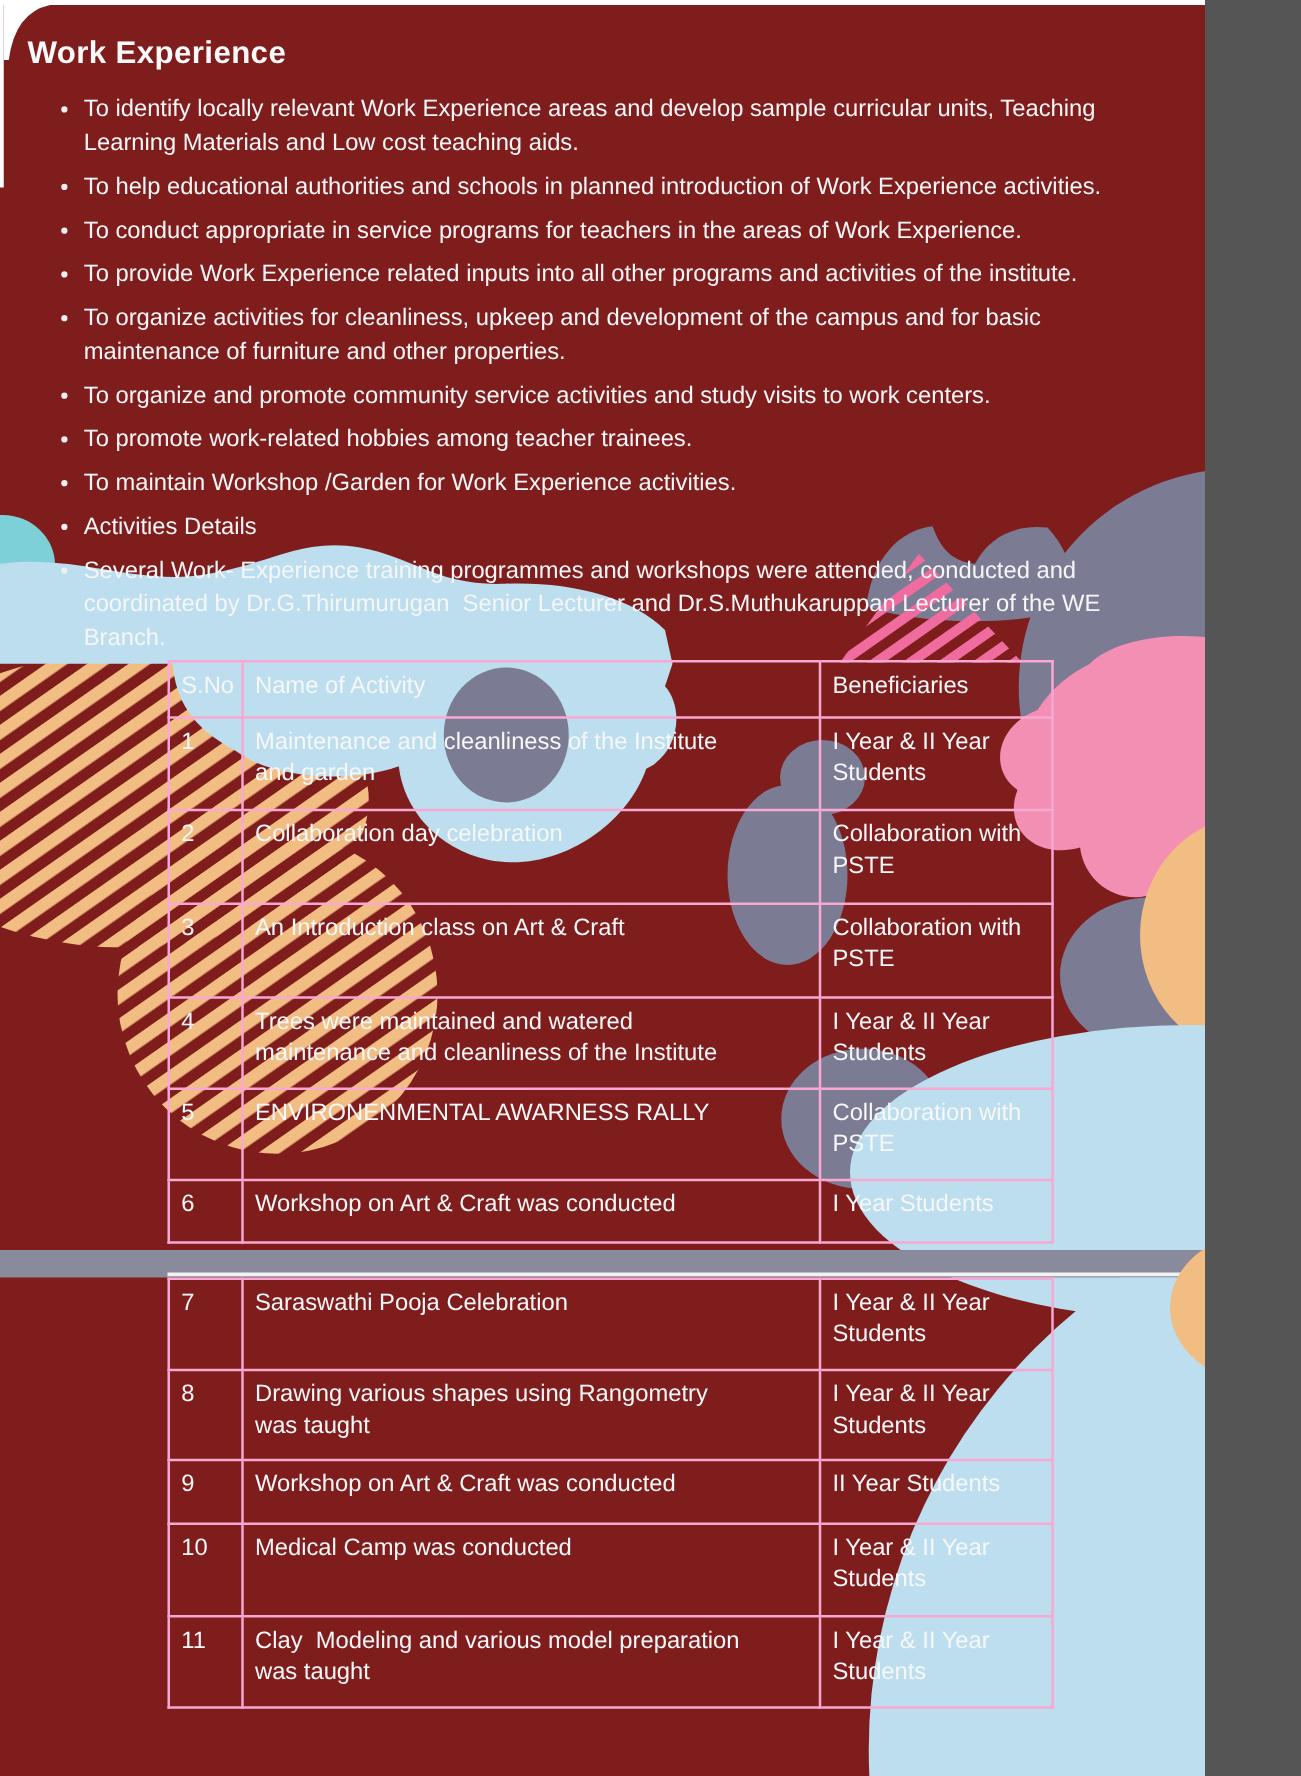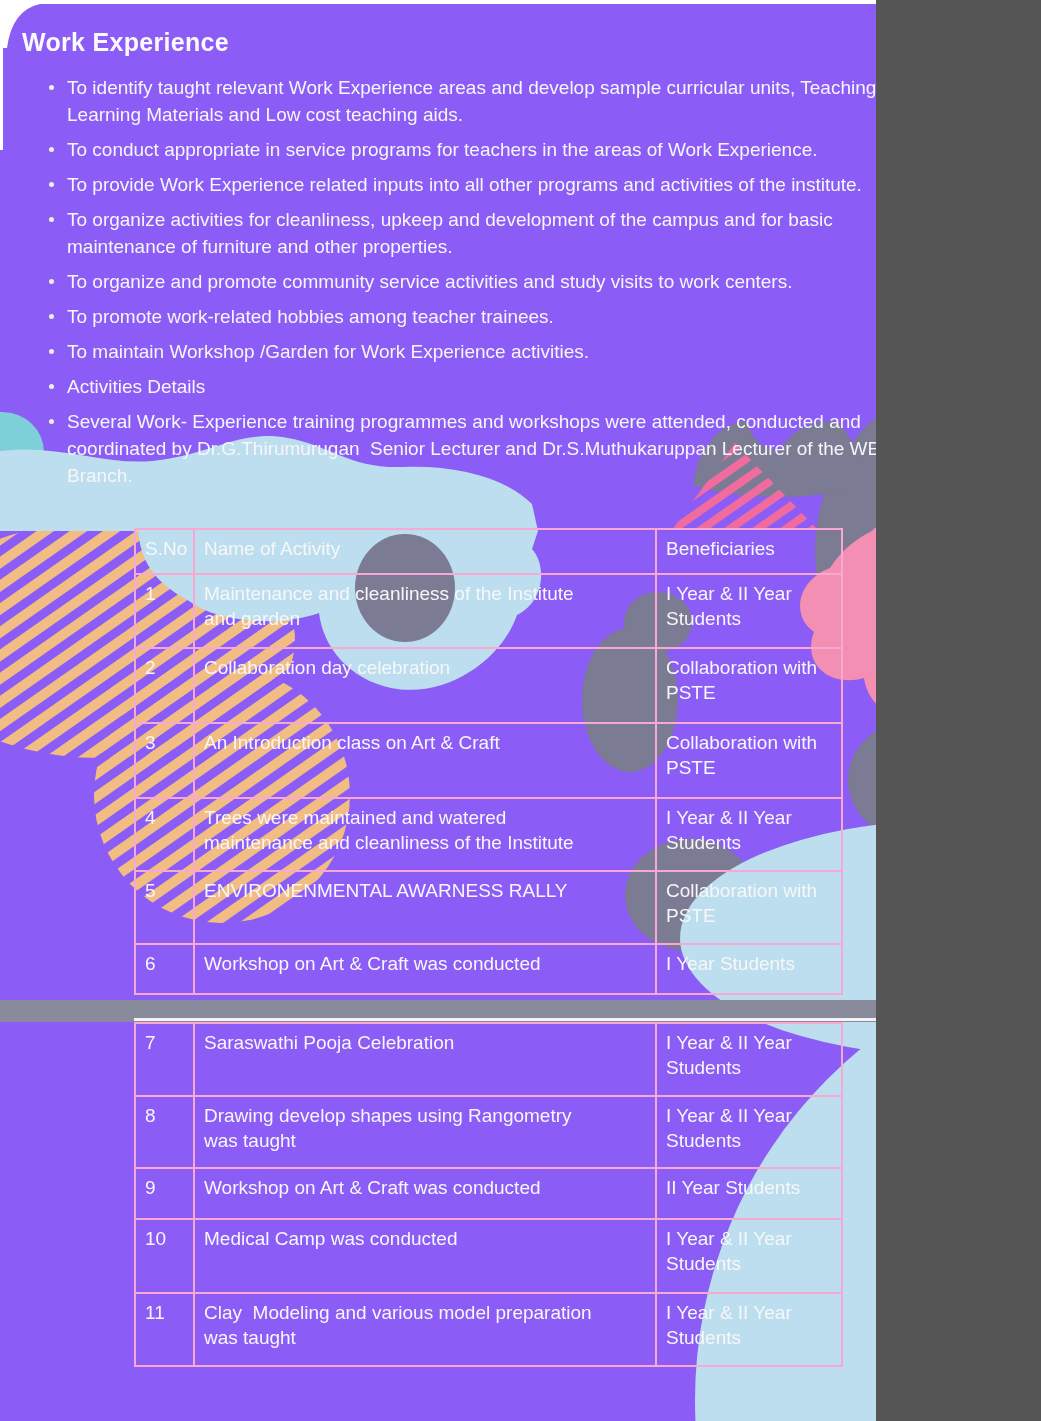--- a/index.html
+++ b/index.html
@@ -1,18 +1,18 @@
 <!DOCTYPE html>
 <html><head>
 <meta charset="utf-8">
 <style>
   html,body { margin:0; padding:0; background:#555; }
   .page {
-    position:relative; width:876px; height:1421px;
-    background:#8b5cf6; overflow:hidden;
+    position:relative; width:964px; height:1421px;
+    background:#7f1d1d; overflow:hidden;
     font-family:"Liberation Sans", sans-serif;
   }
   .decor { position:absolute; left:0; top:0; z-index:0; }
   .title {
     position:absolute; left:22px; top:28px; margin:0; z-index:2;
     font-size:25px; font-weight:bold; color:#fafafa; letter-spacing:0.3px;
   }
   .bullets {
     position:absolute; left:46px; top:74px; width:965px; margin:0; padding:0; z-index:2;
   }
@@ -82,22 +82,23 @@
     <ellipse cx="1052" cy="1002" rx="45" ry="30" fill="#f28fb2"></ellipse>
     <ellipse cx="1008" cy="1046" rx="72" ry="60" fill="#f2bd83"></ellipse>
     <rect x="0" y="0" width="1041" height="4" fill="#ffffff"></rect>
     <rect x="0" y="0" width="3" height="150" fill="#ffffff"></rect>
     <path fill="#ffffff" d="M 0,4 L 40,4 Q 12,10 7,48 L 3,48 L 3,4 Z"></path>
   </svg>
 
   <h1 class="title">Work Experience</h1>
 
   <ul class="bullets">
-    <li>To identify taught relevant Work Experience areas and develop sample curricular units, Teaching
+    <li>To identify locally relevant Work Experience areas and develop sample curricular units, Teaching
 Learning Materials and Low cost teaching aids.</li>
+    <li>To help educational authorities and schools in planned introduction of Work Experience activities.</li>
     <li>To conduct appropriate in service programs for teachers in the areas of Work Experience.</li>
     <li>To provide Work Experience related inputs into all other programs and activities of the institute.</li>
     <li>To organize activities for cleanliness, upkeep and development of the campus and for basic
 maintenance of furniture and other properties.</li>
     <li>To organize and promote community service activities and study visits to work centers.</li>
     <li>To promote work-related hobbies among teacher trainees.</li>
     <li>To maintain Workshop /Garden for Work Experience activities.</li>
     <li>Activities Details</li>
     <li>Several Work- Experience training programmes and workshops were attended, conducted and
 coordinated by Dr.G.Thirumurugan  Senior Lecturer and Dr.S.Muthukaruppan Lecturer of the WE
@@ -166,21 +167,21 @@
       </colgroup>
     <tbody>
       <tr class="rh73">
         <td>7</td>
         <td>Saraswathi Pooja Celebration</td>
         <td>I Year &amp; II Year
 Students</td>
       </tr>
       <tr class="rh72">
         <td>8</td>
-        <td>Drawing develop shapes using Rangometry
+        <td>Drawing various shapes using Rangometry
 was taught</td>
         <td>I Year &amp; II Year
 Students</td>
       </tr>
       <tr class="rh51">
         <td>9</td>
         <td>Workshop on Art &amp; Craft was conducted</td>
         <td>II Year Students</td>
       </tr>
       <tr class="rh74">

